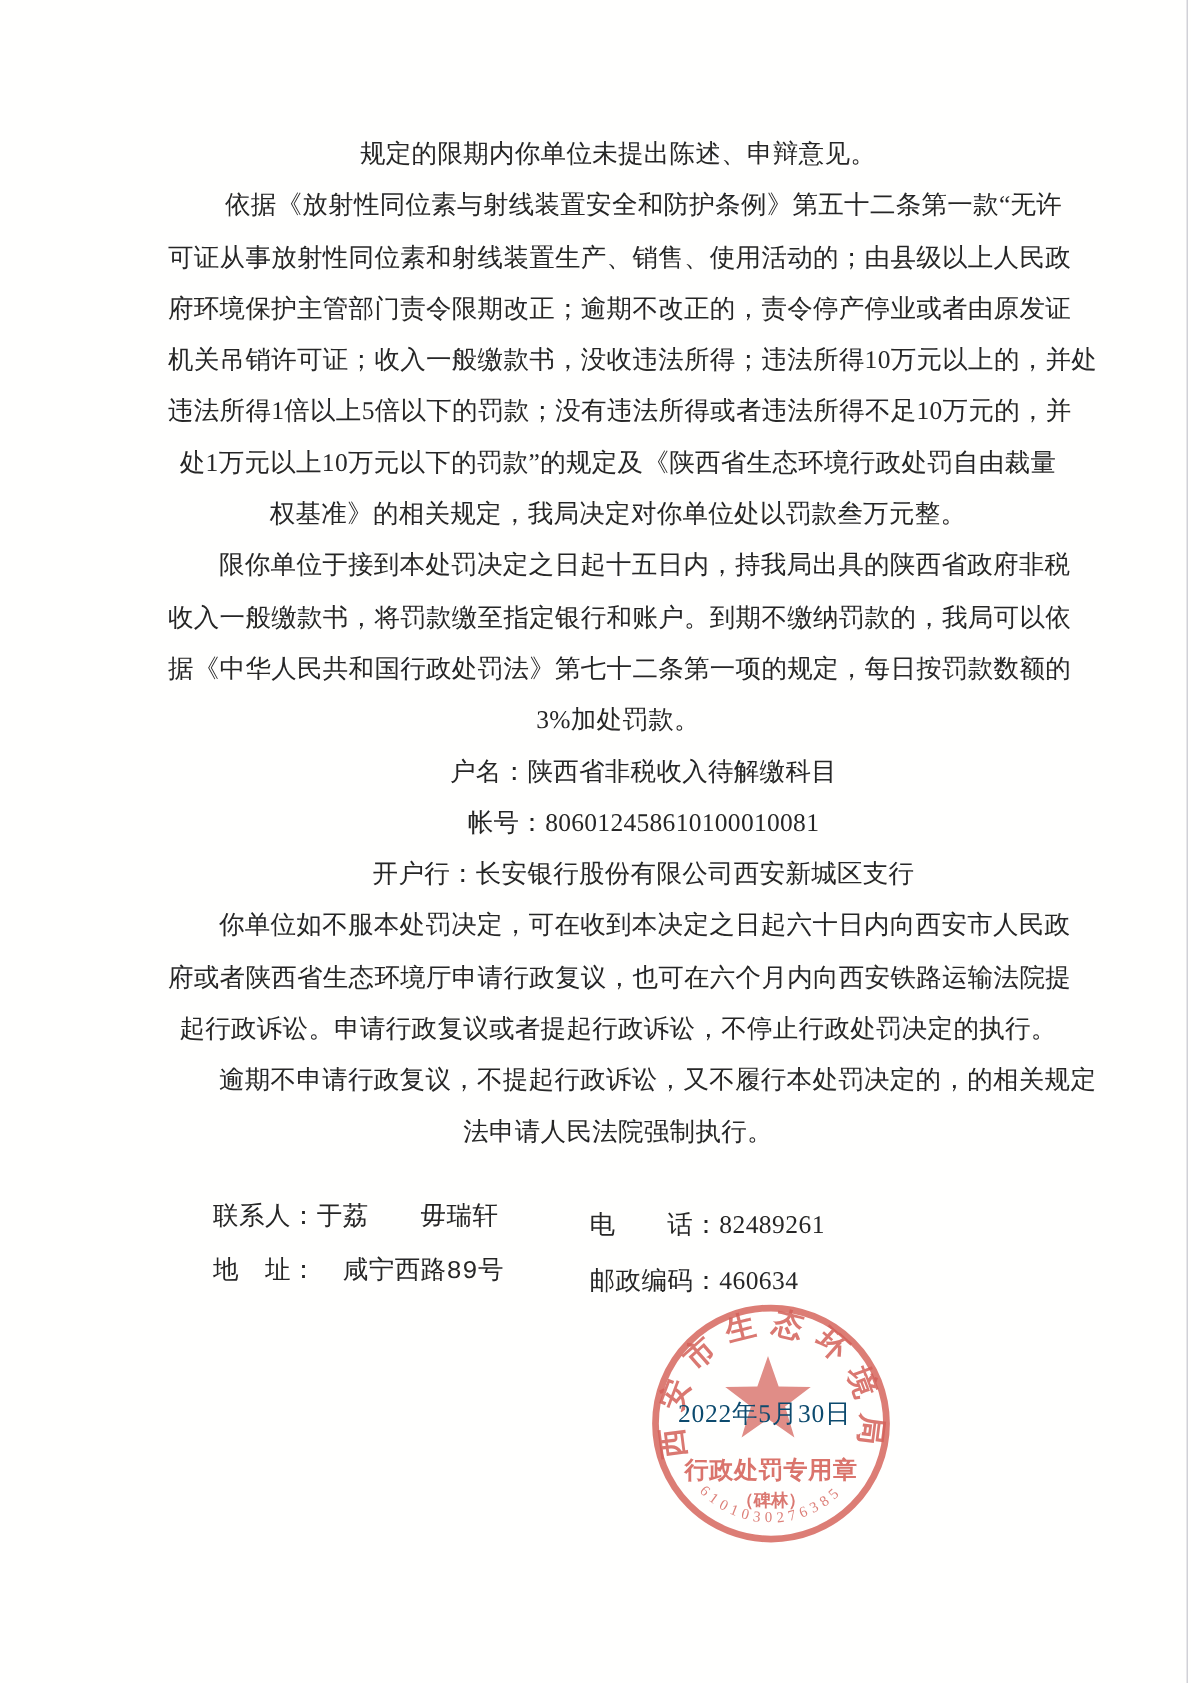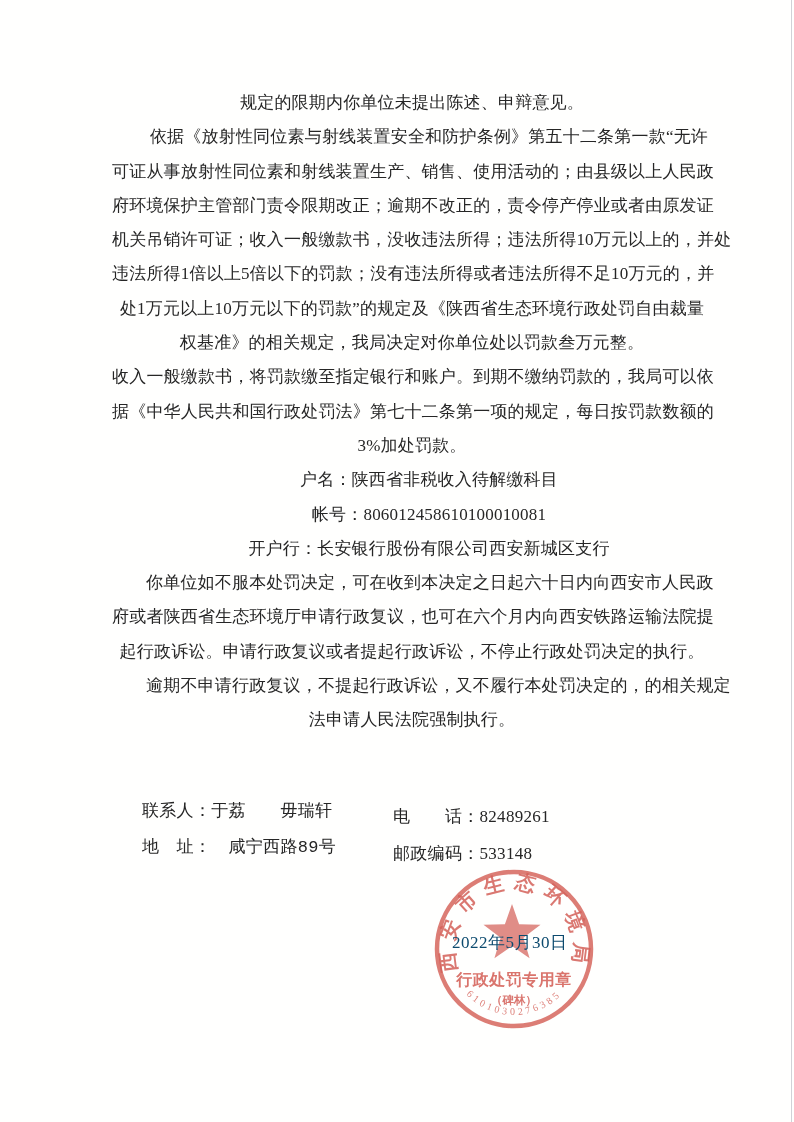--- a/index.html
+++ b/index.html
@@ -40,20 +40,21 @@
 
   <div class="body-text">
       <div class="line">规定的限期内你单位未提出陈述、申辩意见。</div>
       <div class="line indent">依据《放射性同位素与射线装置安全和防护条例》第五十二条第一款“无许</div>
       <div class="line">可证从事放射性同位素和射线装置生产、销售、使用活动的；由县级以上人民政</div>
       <div class="line">府环境保护主管部门责令限期改正；逾期不改正的，责令停产停业或者由原发证</div>
       <div class="line">机关吊销许可证；收入一般缴款书，没收违法所得；违法所得10万元以上的，并处</div>
       <div class="line">违法所得1倍以上5倍以下的罚款；没有违法所得或者违法所得不足10万元的，并</div>
       <div class="line">处1万元以上10万元以下的罚款”的规定及《陕西省生态环境行政处罚自由裁量</div>
       <div class="line">权基准》的相关规定，我局决定对你单位处以罚款叁万元整。</div>
+      <div class="line indent">限你单位于接到本处罚决定之日起十五日内，持我局出具的陕西省政府非税</div>
       <div class="line">收入一般缴款书，将罚款缴至指定银行和账户。到期不缴纳罚款的，我局可以依</div>
       <div class="line">据《中华人民共和国行政处罚法》第七十二条第一项的规定，每日按罚款数额的</div>
       <div class="line">3%加处罚款。</div>
       <div class="line indent">户名：陕西省非税收入待解缴科目</div>
       <div class="line indent">帐号：806012458610100010081</div>
       <div class="line indent">开户行：长安银行股份有限公司西安新城区支行</div>
       <div class="line indent">你单位如不服本处罚决定，可在收到本决定之日起六十日内向西安市人民政</div>
       <div class="line">府或者陕西省生态环境厅申请行政复议，也可在六个月内向西安铁路运输法院提</div>
       <div class="line">起行政诉讼。申请行政复议或者提起行政诉讼，不停止行政处罚决定的执行。</div>
       <div class="line indent">逾期不申请行政复议，不提起行政诉讼，又不履行本处罚决定的，的相关规定</div>
@@ -63,21 +64,21 @@
   <div class="contact-item" style="left:142px; top:799px;">
     <span>联系人：</span><span>于荔　　毋瑞轩</span>
   </div>
   <div class="contact-item" style="left:393px; top:805px;">
     <span>电　　话：</span><span>82489261</span>
   </div>
   <div class="contact-item" style="left:142px; top:835px;font-family:Liberation Mono, monospace;">
     <span>地　址：　</span><span>咸宁西路89号</span>
   </div>
   <div class="contact-item" style="left:393px; top:842px;">
-    <span>邮政编码：</span><span>533148</span>
+    <span>邮政编码：</span><span>460634</span>
   </div>
 
   <div class="seal-wrap">
     <svg width="176" height="176" viewBox="0 0 176 176" xmlns="http://www.w3.org/2000/svg">
       <defs>
         <path id="arcTop" d="M 29.6 105.5 A 60 60 0 1 1 142.4 105.5" fill="none"></path>
         <path id="arcBottom" d="M 34 125.6 A 66 66 0 0 0 138 125.6" fill="none"></path>
       </defs>
       <circle cx="86" cy="85" r="77" fill="none" stroke="#cf4f46" stroke-width="4.5" stroke-opacity="0.82"></circle>
       <text font-size="20" font-weight="bold" letter-spacing="9" fill="#cf4f46" fill-opacity="0.85" font-family="Liberation Serif, serif">

